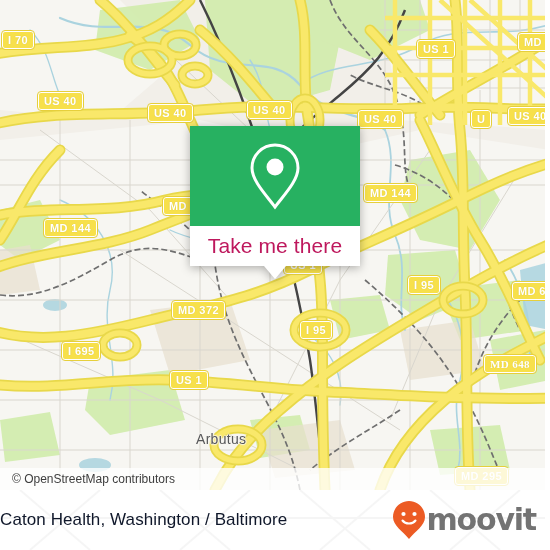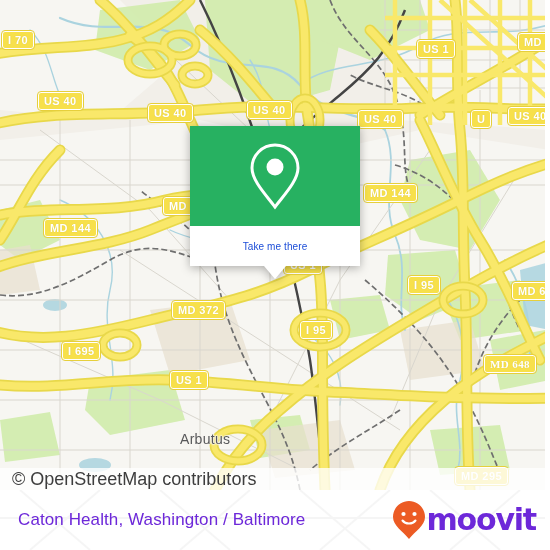--- a/index.html
+++ b/index.html
@@ -90,23 +90,23 @@
   #popup-label {
     position: relative;
     width: 170px;
     height: 40px;
     background: #ffffff;
     display: flex;
     align-items: center;
     justify-content: center;
   }
   #popup-label-text {
-    color: #1d4ed8;
-    font-family: "Liberation Sans", sans-serif;
-    font-size: 10px;
+    color: #be185d;
+    font-family: "Liberation Sans", sans-serif;
+    font-size: 21px;
     letter-spacing: 0.1px;
   }
   #popup-tail {
     position: absolute;
     left: 50%;
     bottom: -13px;
     margin-left: -11px;
     width: 0;
     height: 0;
     border-left: 11px solid transparent;
@@ -122,21 +122,21 @@
     width: 550px;
     height: 22px;
     background: rgba(255,255,255,0.78);
     display: flex;
     align-items: center;
   }
   #attribution-text {
     padding-left: 12px;
     color: #3d3d3d;
     font-family: "Liberation Sans", sans-serif;
-    font-size: 18px;
+    font-size: 12px;
   }
 
   
   #footer {
     position: absolute;
     left: 0;
     top: 490px;
     width: 550px;
     height: 60px;
     background: #ffffff;
@@ -148,35 +148,34 @@
   #footer-watermark {
     position: absolute;
     left: 0;
     top: 0;
     width: 550px;
     height: 60px;
     opacity: 0.09;
   }
   #footer-title {
     position: relative;
-    padding-left: 18px;
-    color: #6d28d9;
+    color: #0f172a;
     font-family: "Liberation Sans", sans-serif;
     font-size: 17px;
     letter-spacing: 0.1px;
     white-space: nowrap;
   }
   #brand {
     position: relative;
     display: flex;
     align-items: center;
     padding-right: 14px;
   }
   #brand-wordmark {
-    color: #6d28d9;
+    color: #737373;
     font-family: "DejaVu Sans", sans-serif;
     font-size: 30px;
     font-weight: bold;
     letter-spacing: -1.2px;
     line-height: 30px;
     margin-left: 1px;
   }
 </style>
 </head>
 <body>
@@ -381,21 +380,21 @@
       <div class="shield" style="left:62px; top:342px;">I 695</div>
       <div class="shield" style="left:170px;top:371px;">US 1</div>
       <div class="shield" style="left:284px;top:256px;">US 1</div>
       <div class="shield" style="left:408px;top:276px;">I 95</div>
       <div class="shield" style="left:300px;top:321px;">I 95</div>
       <div class="shield" style="left:512px;top:282px;">MD 64</div>
       <div class="shield" style="left:484px;top:355px;font-family:Liberation Serif, serif;">MD 648</div>
       <div class="shield" style="left:455px;top:423px;margin-top:44px;">MD 295</div>
     </div>
 
-    <div class="place-label" style="left:180px; top:431px;">Arbutus</div>
+    <div class="place-label" style="left:196px; top:431px;">Arbutus</div>
 
     <div id="popup">
       <div id="popup-image">
         <svg width="56" height="70" viewBox="0 0 56 70">
           <path d="M28 4 C15.3 4 5 14.3 5 27 C5 40 20 55 28 66 C36 55 51 40 51 27 C51 14.3 40.7 4 28 4 Z" fill="none" stroke="#ffffff" stroke-width="3"></path>
           <circle cx="28" cy="26" r="8.5" fill="#ffffff"></circle>
         </svg>
       </div>
       <div id="popup-label">
         <span id="popup-label-text">Take me there</span>

